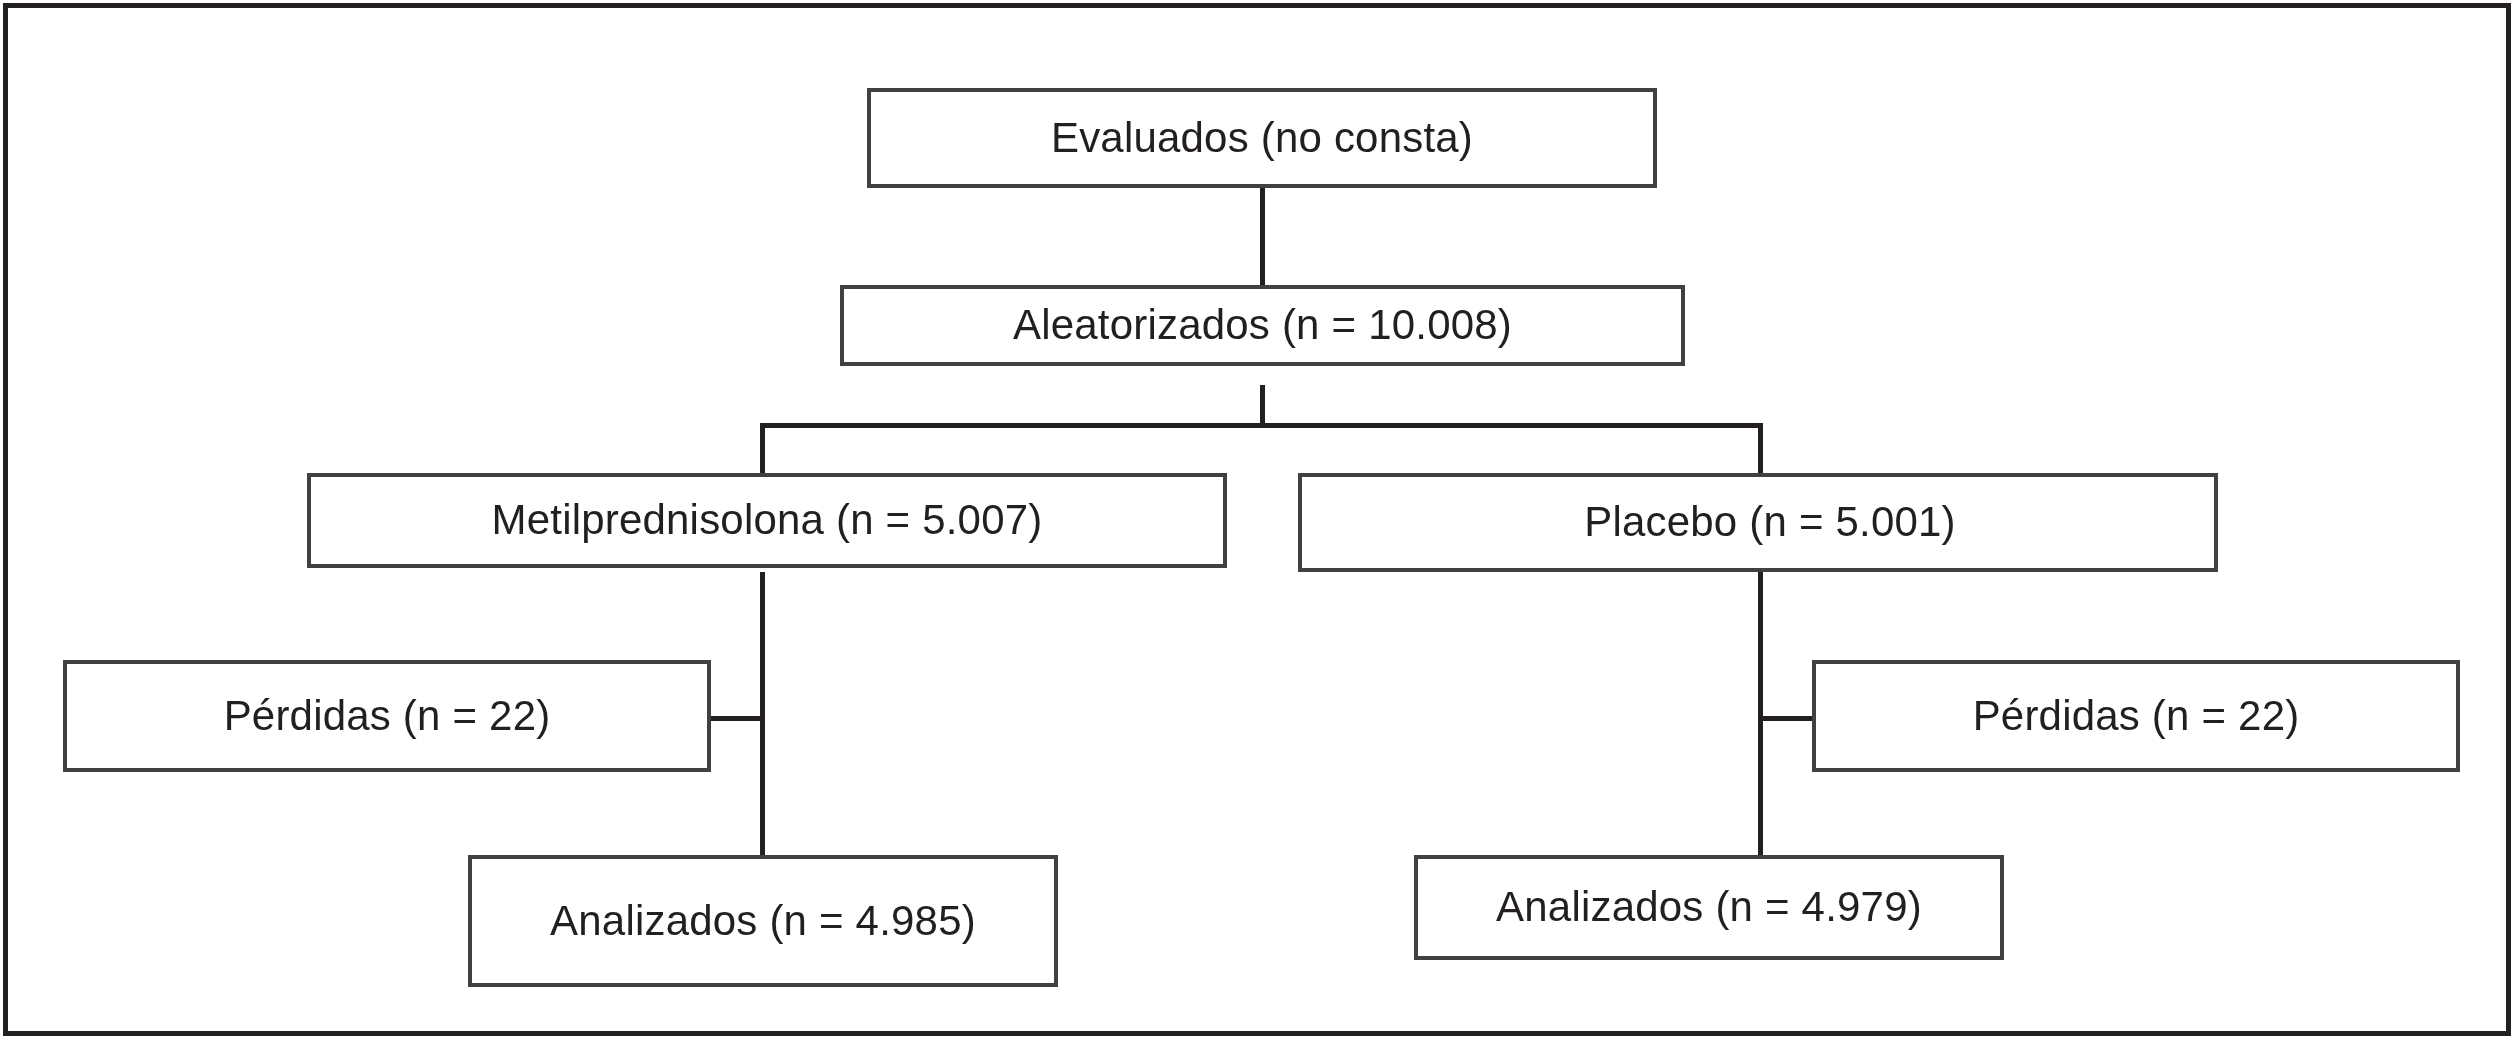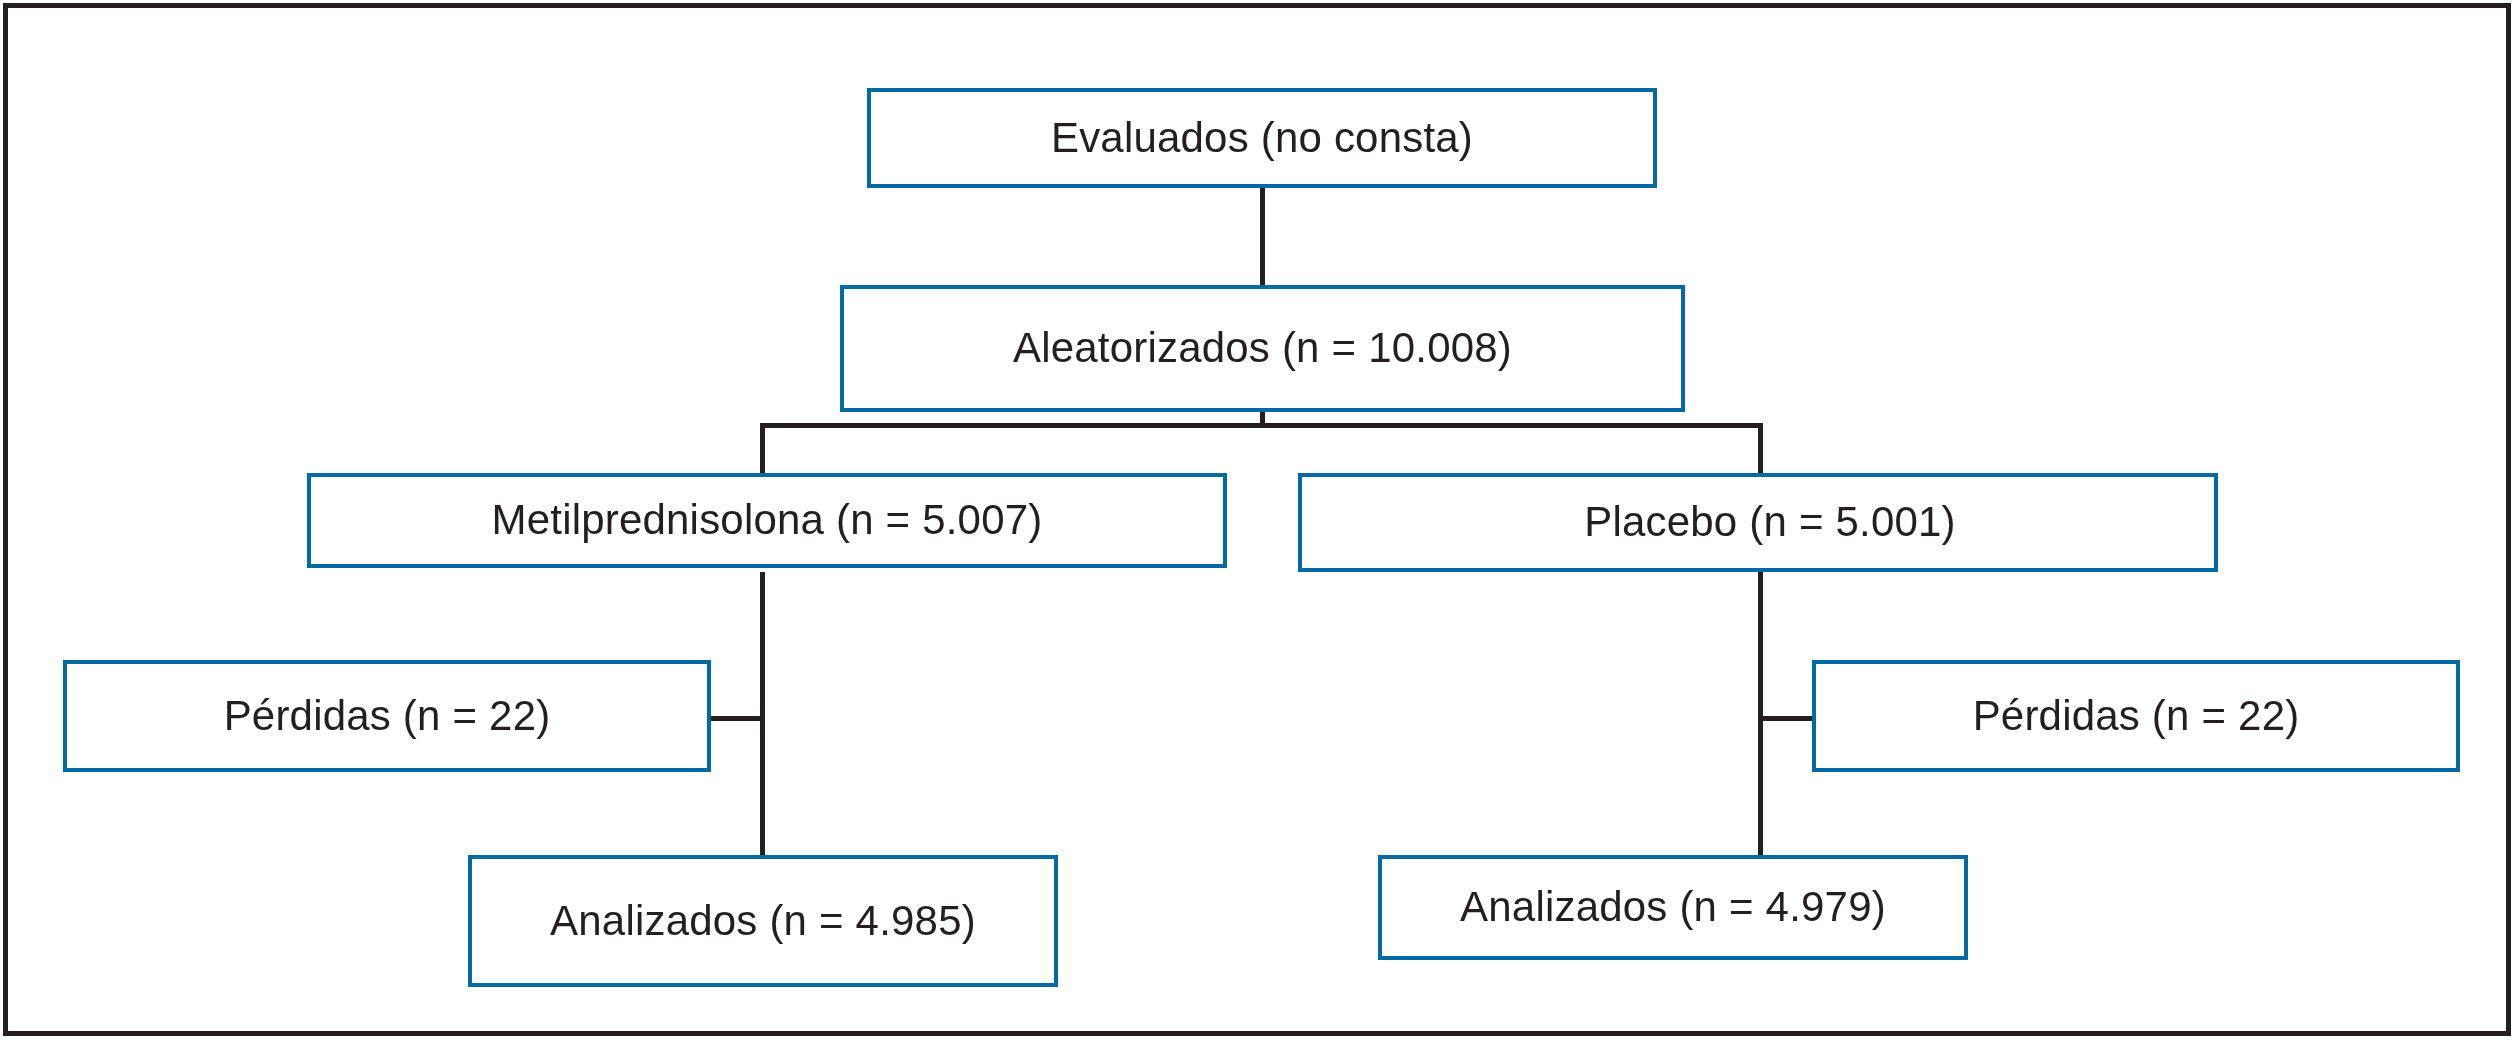--- a/index.html
+++ b/index.html
@@ -39,21 +39,21 @@
     left: 0;
     top: 0;
     width: 2520px;
     height: 1045px;
   }
 
   
   .node {
     position: absolute;
     box-sizing: border-box;
-    border: 4px solid #0369a1;
+    border: 4px solid #404040;
     background: #ffffff;
     display: flex;
     align-items: center;
     justify-content: center;
     text-align: center;
     color: #231f20;
     font-size: 42px;
     line-height: 1.15;
     letter-spacing: 0.2px;
     white-space: nowrap;
@@ -90,21 +90,21 @@
     <div class="edge h" style="left:709px; top:716px; width:56px;"></div>
 
     <div class="edge v" style="left:1758px; top:572px; height:288px;"></div>
 
     <div class="edge h" style="left:1758px; top:716px; width:56px;"></div>
 
     <div class="node" style="left:867px; top:88px; width:790px; height:100px;">
       <span>Evaluados (no consta)</span>
     </div>
 
-    <div class="node" style="left:840px; top:285px; width:845px; height:127px;">
+    <div class="node" style="left:840px; top:285px; width:845px; height:81px;">
       <span>Aleatorizados (n = 10.008)</span>
     </div>
 
     <div class="node" style="left:307px; top:473px; width:920px; height:95px;">
       <span>Metilprednisolona (n = 5.007)</span>
     </div>
 
     <div class="node" style="left:1298px; top:473px; width:920px; height:99px;padding-left:24px;">
       <span>Placebo (n = 5.001)</span>
     </div>
@@ -114,18 +114,18 @@
     </div>
 
     <div class="node" style="left:1812px; top:660px; width:648px; height:112px;">
       <span>Pérdidas (n = 22)</span>
     </div>
 
     <div class="node" style="left:468px; top:855px; width:590px; height:132px;">
       <span>Analizados (n = 4.985)</span>
     </div>
 
-    <div class="node" style="left:1378px; top:855px; width:590px; height:105px;">
+    <div class="node" style="left:1414px; top:855px; width:590px; height:105px;">
       <span>Analizados (n = 4.979)</span>
     </div>
 
   </div>
 </div>
 
 </body></html>

